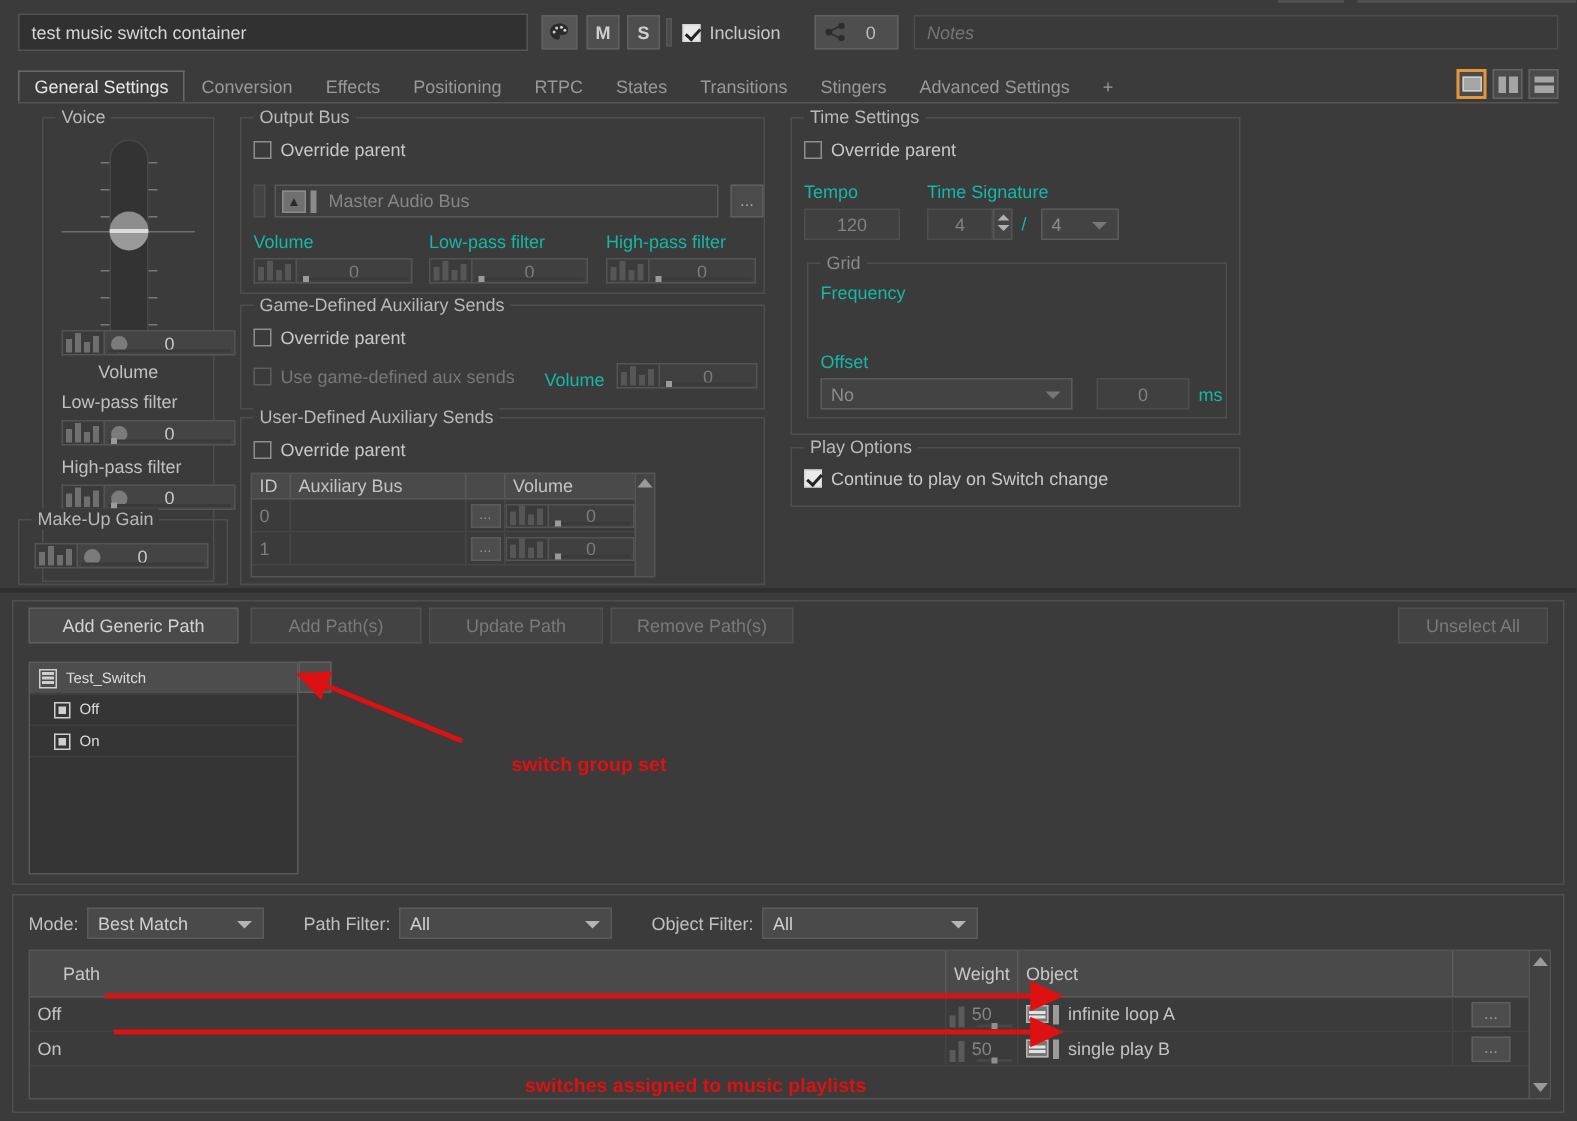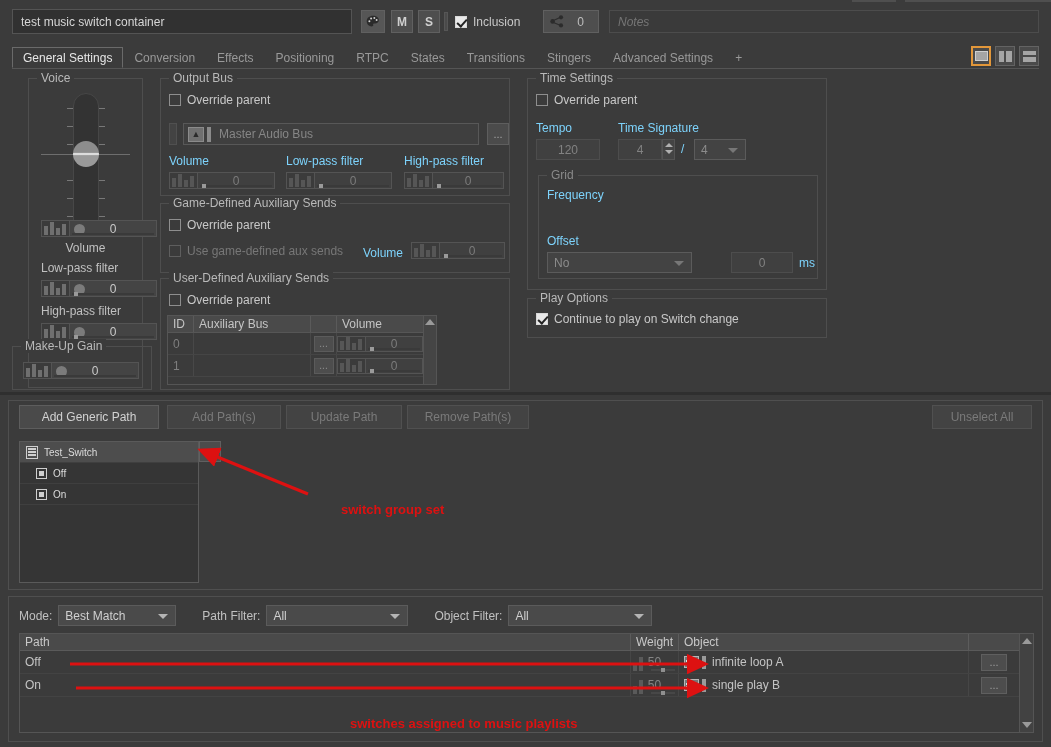--- a/index.html
+++ b/index.html
@@ -81,21 +81,21 @@
     position:absolute; left:2px; right:2px; bottom:1px; height:2px;
     background:#3a3a3a;
   }
   .ctrl .num .track b{
     position:absolute; left:2px; top:-1px; width:4px; height:4px;
     background:#9a9a9a; display:block;
   }
   .ctrl.dim .num { color:#7b7b7b; background:#404040; }
   .ctrl.dim .faders i { background:#565656; }
 
-  .label-dim { color:#7dd3fc; font-size:12px; }
+  .label-dim { color:#14b8a6; font-size:12px; }
   .label { color:#c0c0c0; font-size:12px; }
 
   .btn {
     background:#4a4a4a;
     border:1px solid #5d5d5d;
     color:#d2d2d2;
     font-size:12px;
     font-family:"Liberation Sans", sans-serif;
     display:flex; align-items:center; justify-content:center;
     cursor:default;
@@ -281,21 +281,21 @@
   
   #bot-pane {
     position:absolute; left:8px; top:596px; width:1035px; height:146px;
     background:#3b3b3b; border:1px solid #4f4f4f;
   }
   #filterbar { position:absolute; left:10px; top:8px; display:flex; align-items:center; gap:0; }
   #assign-table {
     position:absolute; left:10px; top:36px; width:1015px; height:100px;
     border:1px solid #555; background:#3b3b3b;
   }
-  #as-head { display:flex; height:17px; background:#4a4a4a; border-bottom:1px solid #5a5a5a;}
+  #as-head { display:flex; height:31px; background:#4a4a4a; border-bottom:1px solid #5a5a5a;padding-left:17px;}
   #as-head .c { display:flex; align-items:center; padding:0 5px; color:#c8c8c8; font-size:12px; border-right:1px solid #5c5c5c;}
   .as-row { display:flex; height:23px; border-bottom:1px solid #434343;}
   .as-row .c { display:flex; align-items:center; padding:0 5px; color:#c4c4c4; font-size:12px; border-right:1px solid #464646;}
   .wcell { position:relative; display:flex; align-items:center; justify-content:center; }
   .wcell .wfade { position:absolute; left:2px; top:2px; width:16px; height:18px; display:flex; gap:2px; align-items:flex-end; }
   .wcell .wfade i { width:4px; background:#5a5a5a; display:block;}
   .wcell .wfade i:nth-child(1){height:8px}
   .wcell .wfade i:nth-child(2){height:14px}
   .wcell .wval { color:#858585; font-size:12px; }
   .wcell .wtrack { position:absolute; left:20px; right:3px; bottom:2px; height:2px; background:#474747;}
@@ -701,21 +701,21 @@
     <div class="label-dim" style="position:absolute;left:153px;top:63px;">/</div>
     <div class="combo dim" style="position:absolute;left:166px;top:60px;width:52px;">
       <span>4</span>
       <span class="arrow"></span>
     </div>
 
     <div id="g-grid">
       <div class="group-title dim">Grid</div>
       <div class="label-dim" style="position:absolute;left:8px;top:12px;">Frequency</div>
       <div class="label-dim" style="position:absolute;left:8px;top:58px;">Offset</div>
-      <div class="combo dim" style="position:absolute;left:8px;top:76px;width:145px;">
+      <div class="combo dim" style="position:absolute;left:8px;top:76px;width:168px;">
         <span>No</span>
         <span class="arrow"></span>
       </div>
       <div class="txtbox dim" style="position:absolute;left:192px;top:76px;width:62px;justify-content:center;">
         <span>0</span>
       </div>
       <div class="label-dim" style="position:absolute;left:260px;top:80px;">ms</div>
     </div>
   </div>
 

